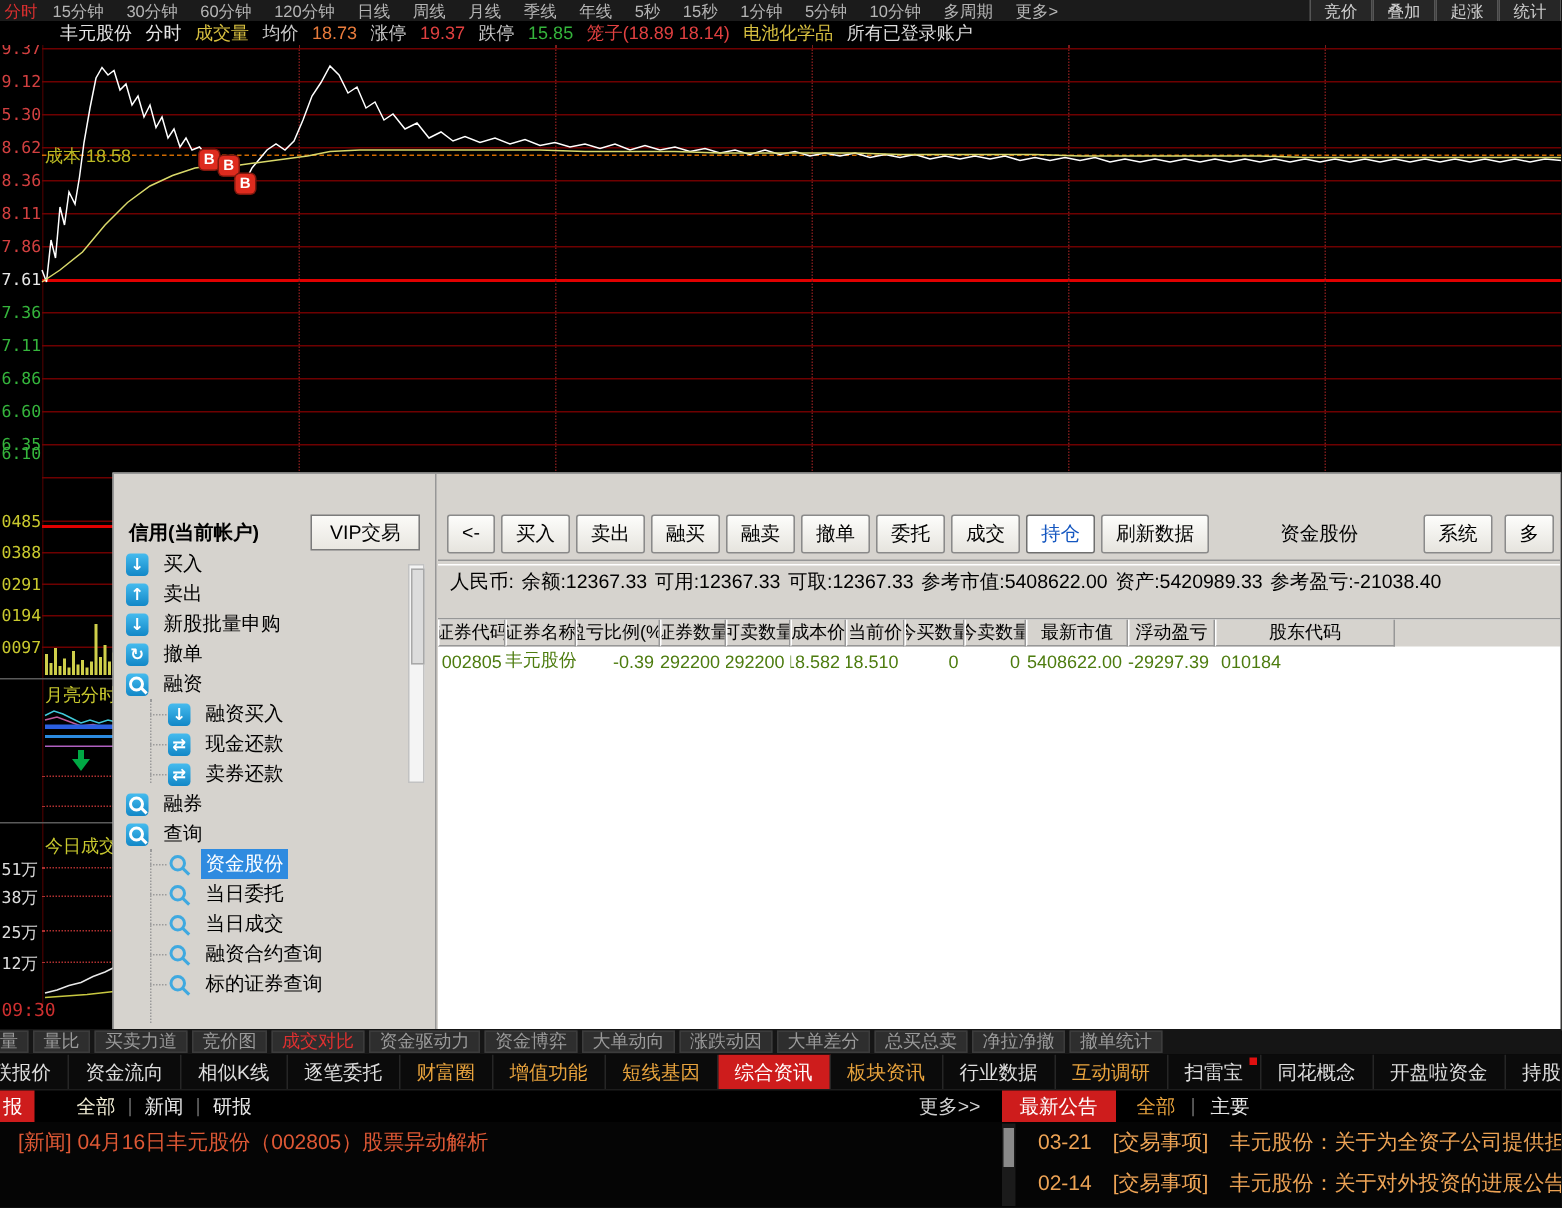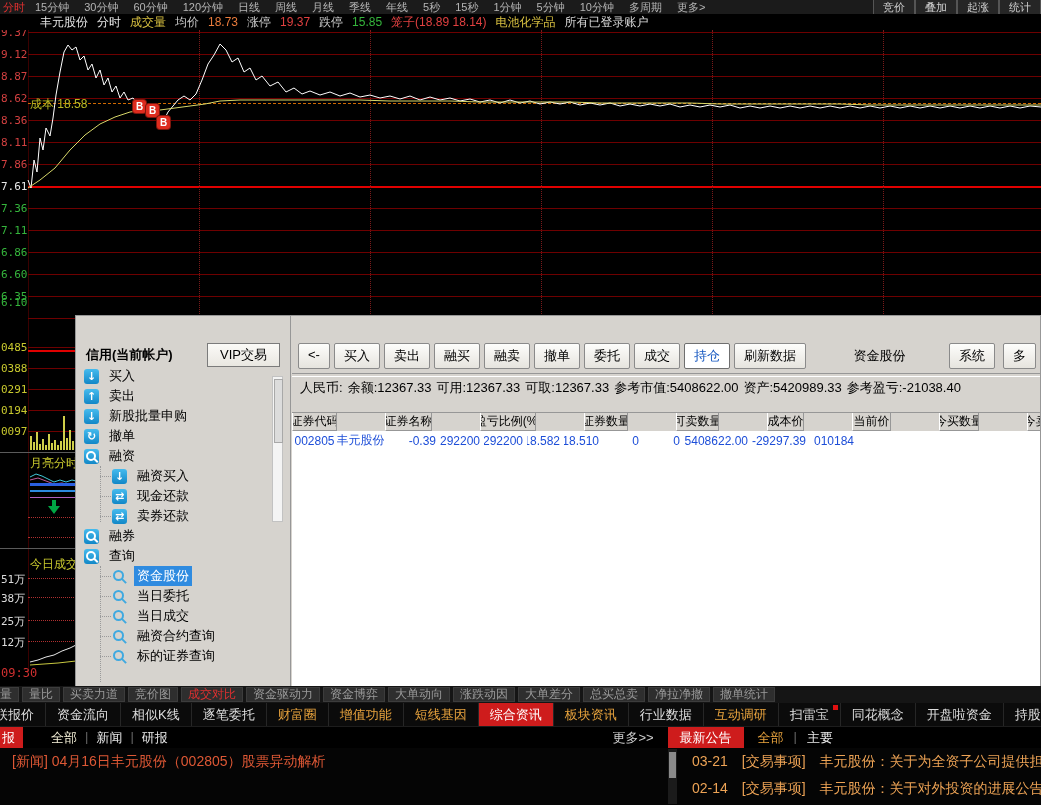--- a/index.html
+++ b/index.html
@@ -69,24 +69,24 @@
 
   .main{position:absolute;left:216px;top:0;right:0;bottom:0;}
   .tp-toolbar{position:absolute;top:26px;left:0;right:0;height:28px;display:flex;align-items:center;padding-left:6px;}
   .tp-btn{border:1px solid #8a8a8a;background:linear-gradient(#fdfdfb,#e6e4de);padding:3px 9px;font-size:13px;margin-right:4px;border-radius:2px;cursor:default;white-space:nowrap;}
   .tp-btn.active{background:#fff;color:#1557c0;border-color:#6f6f6f;}
   .tp-title{flex:1;text-align:center;font-size:13px;color:#000;}
   .tp-sys{display:flex;gap:4px;padding-right:0;}
   .tp-hr{position:absolute;top:57px;left:0;right:0;height:2px;border-top:1px solid #979797;border-bottom:1px solid #fff;}
   .tp-summary{position:absolute;top:62px;left:8px;right:0;height:20px;display:flex;gap:5px;align-items:center;font-size:13px;white-space:nowrap;overflow:hidden;}
   .tbl{position:absolute;top:96px;left:0;right:0;bottom:0;background:#fff;border-top:1px solid #979797;overflow:hidden;}
-  .tbl-head{display:flex;height:18px;background:#d6d3ce;gap:48px;}
+  .tbl-head{display:flex;height:18px;background:#d6d3ce;}
   .tbl-head .cell{border-right:1px solid #979797;border-left:1px solid #fff;border-bottom:1px solid #979797;
                   display:flex;align-items:center;justify-content:center;font-size:12px;white-space:nowrap;overflow:hidden;box-sizing:border-box;flex:none;}
-  .tbl-row{display:flex;height:19px;color:#1d4ed8;text-align:right;}
+  .tbl-row{display:flex;height:19px;color:#4d7c0f;text-align:right;}
   .tbl-row .cell{display:flex;align-items:center;font-size:12px;white-space:nowrap;overflow:hidden;box-sizing:border-box;padding:0 4px;flex:none;}
   .cell.r{justify-content:flex-end;} .cell.c{justify-content:center;} .cell.l{justify-content:flex-start;}
 
   
   .indbar{position:absolute;top:686px;left:0;width:100%;height:17px;background:#151515;display:flex;align-items:center;gap:3px;
           padding-left:0;z-index:10;overflow:hidden;white-space:nowrap;}
   .ind-tab{background:#2e2e2e;border:1px solid #3c3c3c;color:#9a9a9a;font-size:12px;line-height:13px;padding:0 6px;cursor:default;}
   .ind-tab.hl{color:#e03030;}
   .ind-tab:first-child{margin-left:-7px;}
 
@@ -167,21 +167,21 @@
     </div>
 
   <div class="chart">
     <div class="axisline"></div>
     <div id="gridhost">
         <div class="gl" style="top: 2px; background: rgb(110, 0, 0);"></div>
         <div class="ylab" style="top: -4px; color: rgb(210, 64, 64);">9.37</div>
         <div class="gl" style="top: 24px; background: rgb(110, 0, 0);"></div>
         <div class="ylab" style="top: 18px; color: rgb(210, 64, 64);">9.12</div>
         <div class="gl" style="top: 46px; background: rgb(110, 0, 0);"></div>
-        <div class="ylab" style="top: 40px; color: rgb(210, 64, 64);">8.87</div>
+        <div class="ylab" style="top: 40px; color: rgb(210, 64, 64);">5.30</div>
         <div class="gl" style="top: 68px; background: rgb(110, 0, 0);"></div>
         <div class="ylab" style="top: 62px; color: rgb(210, 64, 64);">8.62</div>
         <div class="gl" style="top: 90px; background: rgb(110, 0, 0);"></div>
         <div class="ylab" style="top: 84px; color: rgb(210, 64, 64);">8.36</div>
         <div class="gl" style="top: 112px; background: rgb(110, 0, 0);"></div>
         <div class="ylab" style="top: 106px; color: rgb(210, 64, 64);">8.11</div>
         <div class="gl" style="top: 134px; background: rgb(110, 0, 0);"></div>
         <div class="ylab" style="top: 128px; color: rgb(210, 64, 64);">7.86</div>
         <div class="gl bright" style="top: 156px; background: rgb(224, 0, 0);"></div>
         <div class="ylab" style="top: 150px; color: rgb(232, 232, 232);">7.61</div>

